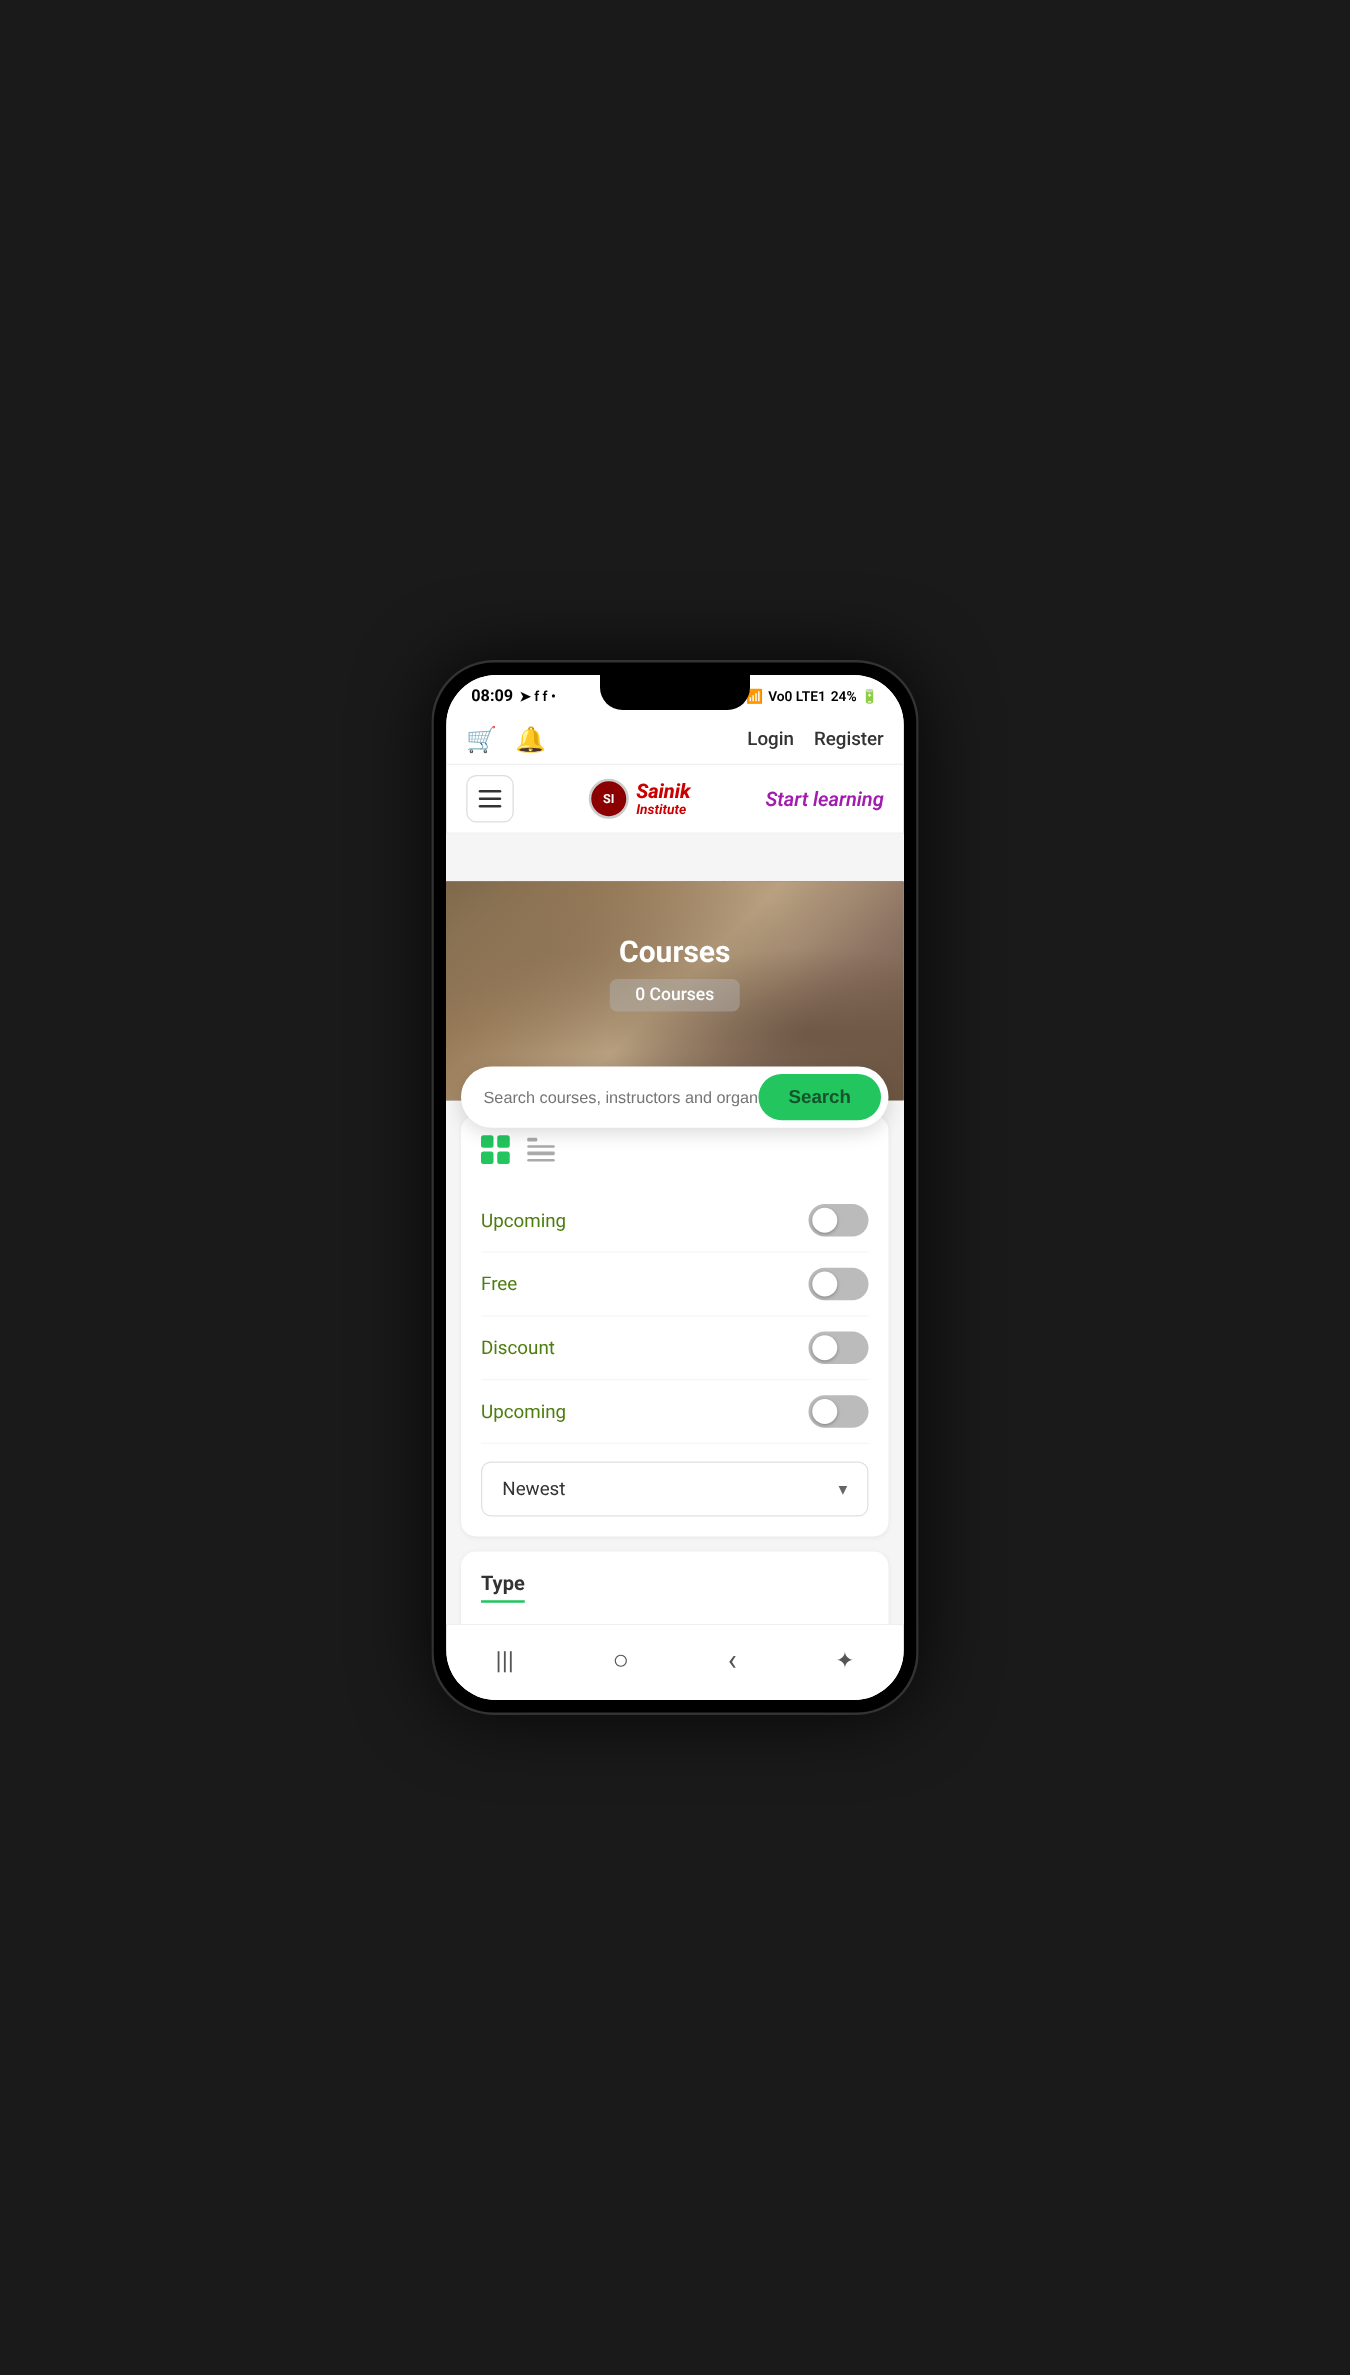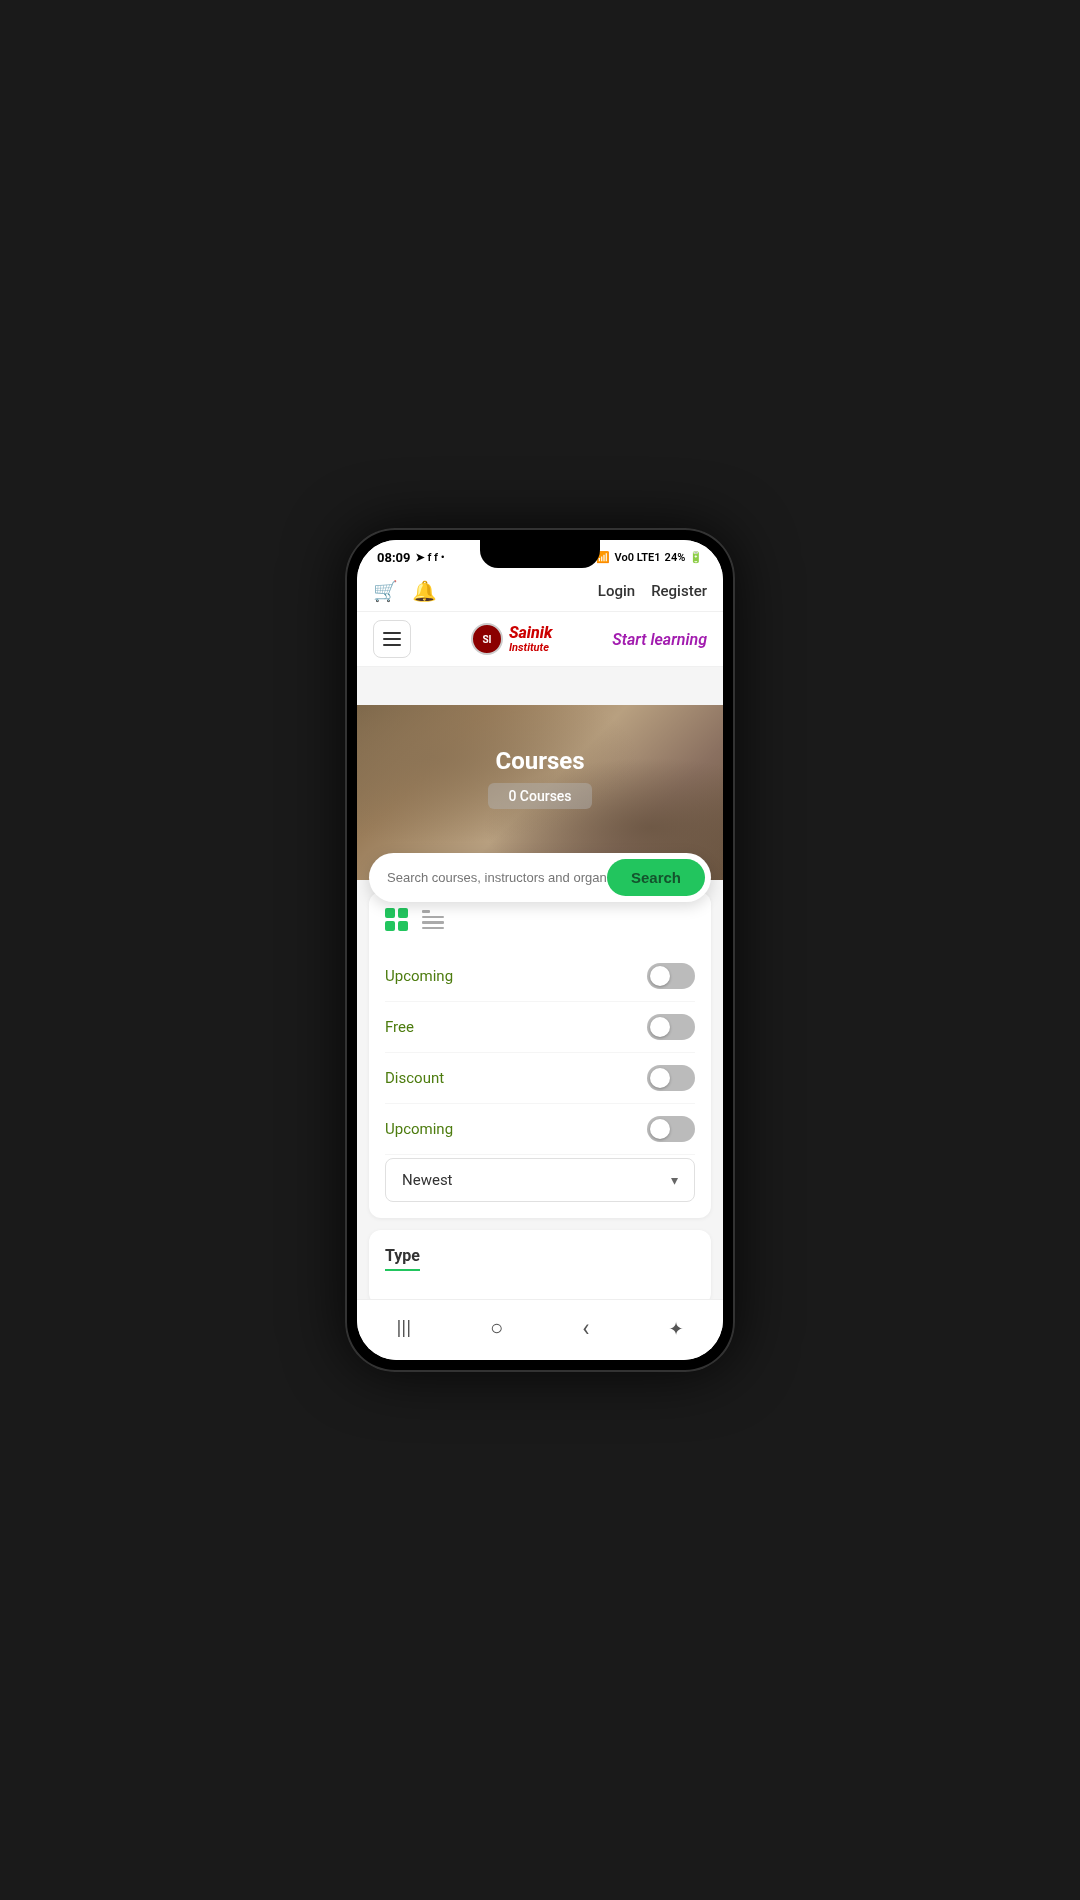--- a/index.html
+++ b/index.html
@@ -384,21 +384,21 @@
       top: 3px;
       width: 20px;
       height: 20px;
       background: #fff;
       border-radius: 50%;
       box-shadow: 0 1px 3px rgba(0,0,0,0.3);
     }
 
     
     .sort-dropdown {
-      margin-top: 3px;
+      margin-top: 14px;
       border: 1px solid #e0e0e0;
       border-radius: 8px;
       padding: 12px 16px;
       display: flex;
       align-items: center;
       justify-content: space-between;
       cursor: pointer;
     }
 
     .sort-label {

